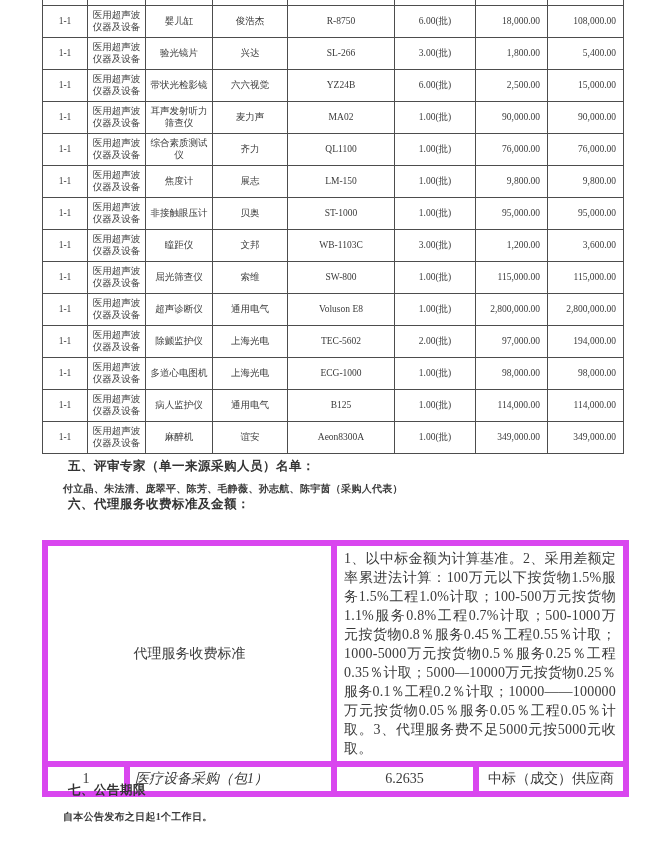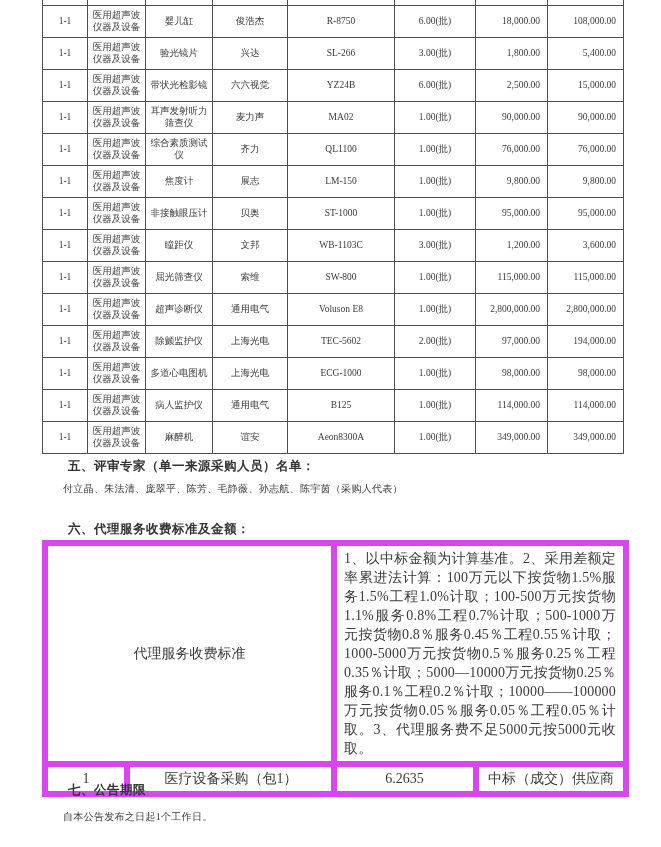--- a/index.html
+++ b/index.html
@@ -43,21 +43,21 @@
     font-size: 12.5px;
     font-weight: bold;
     color: #333333;
     letter-spacing: 0.5px;
     margin-left: 28px;
   }
   .sec-body {
     position: absolute;
     left: 63px;
     font-size: 10px;
-    font-weight: normal;
+    font-weight: bold;
     color: #3a3a3a;
     letter-spacing: 0.3px;
   }
 
   
   .fee-table-wrap { position: absolute; left: 42px; top: 540px; }
   .fee-table { width: 581px; }
   .fee-table td {
     border: 6px solid #d946ef;
     font-size: 14px;
@@ -68,21 +68,21 @@
   .fee-table .standard-row { height: 177px; }
   .fee-table .standard-text-cell {
     text-align: justify;
     vertical-align: top;
     line-height: 19px;
     padding: 3px 7px;
     letter-spacing: 0.2px;
   }
   .fee-table .hdr-row td { height: 28px; font-weight: normal; }
   .fee-table .data-row td { height: 22px; }
-  .fee-table .data-row .pkg-name { text-align: center; padding-left: 5px; }
+  .fee-table .data-row .pkg-name { text-align: left; padding-left: 5px; font-style: italic; }
   .fee-table .data-row .fee-amt { padding-right: 5px; }
 </style>
 </head>
 <body>
 
 <div class="page">
 
   <div class="main-table-wrap">
     <table class="main-table">
       <colgroup>
@@ -246,21 +246,21 @@
             <td class="c6">349,000.00</td>
             <td class="c7">349,000.00</td>
           </tr>
         </tbody>
     </table>
   </div>
 
   <div class="sec-heading" style="top:458px">五、评审专家（单一来源采购人员）名单：</div>
   <div class="sec-body" style="top:482px">付立晶、朱法清、庞翠平、陈芳、毛静薇、孙志航、陈宇茵（采购人代表）</div>
 
-  <div class="sec-heading" style="top:521px">六、代理服务收费标准及金额：</div>
+  <div class="sec-heading" style="top:496px">六、代理服务收费标准及金额：</div>
 
   <div class="fee-table-wrap">
     <table class="fee-table">
       <colgroup>
         <col style="width:82px">
           <col style="width:207px">
           <col style="width:142px">
           <col style="width:150px">
       </colgroup>
       <tbody>

